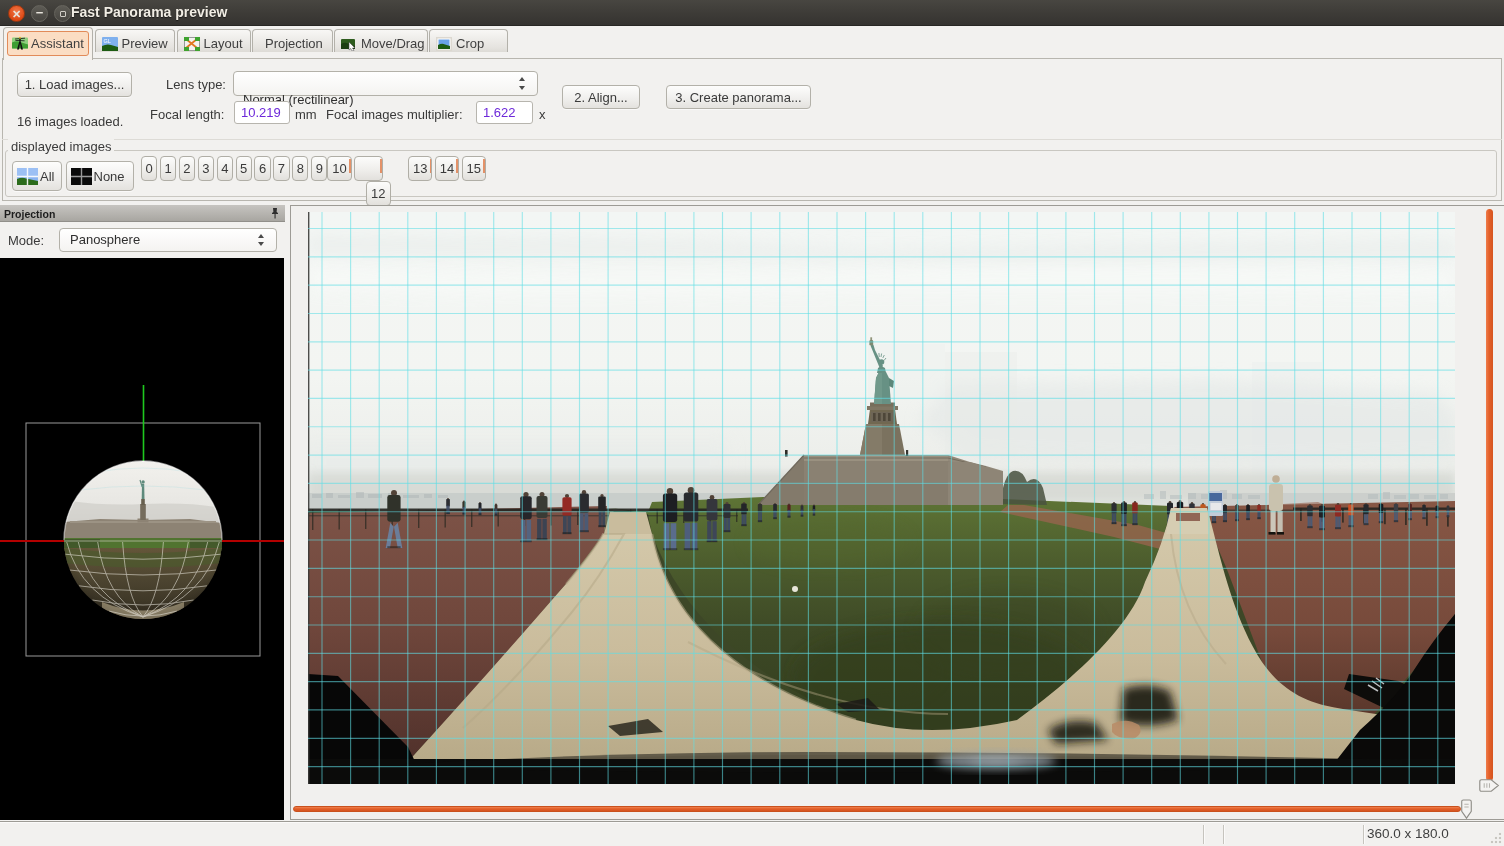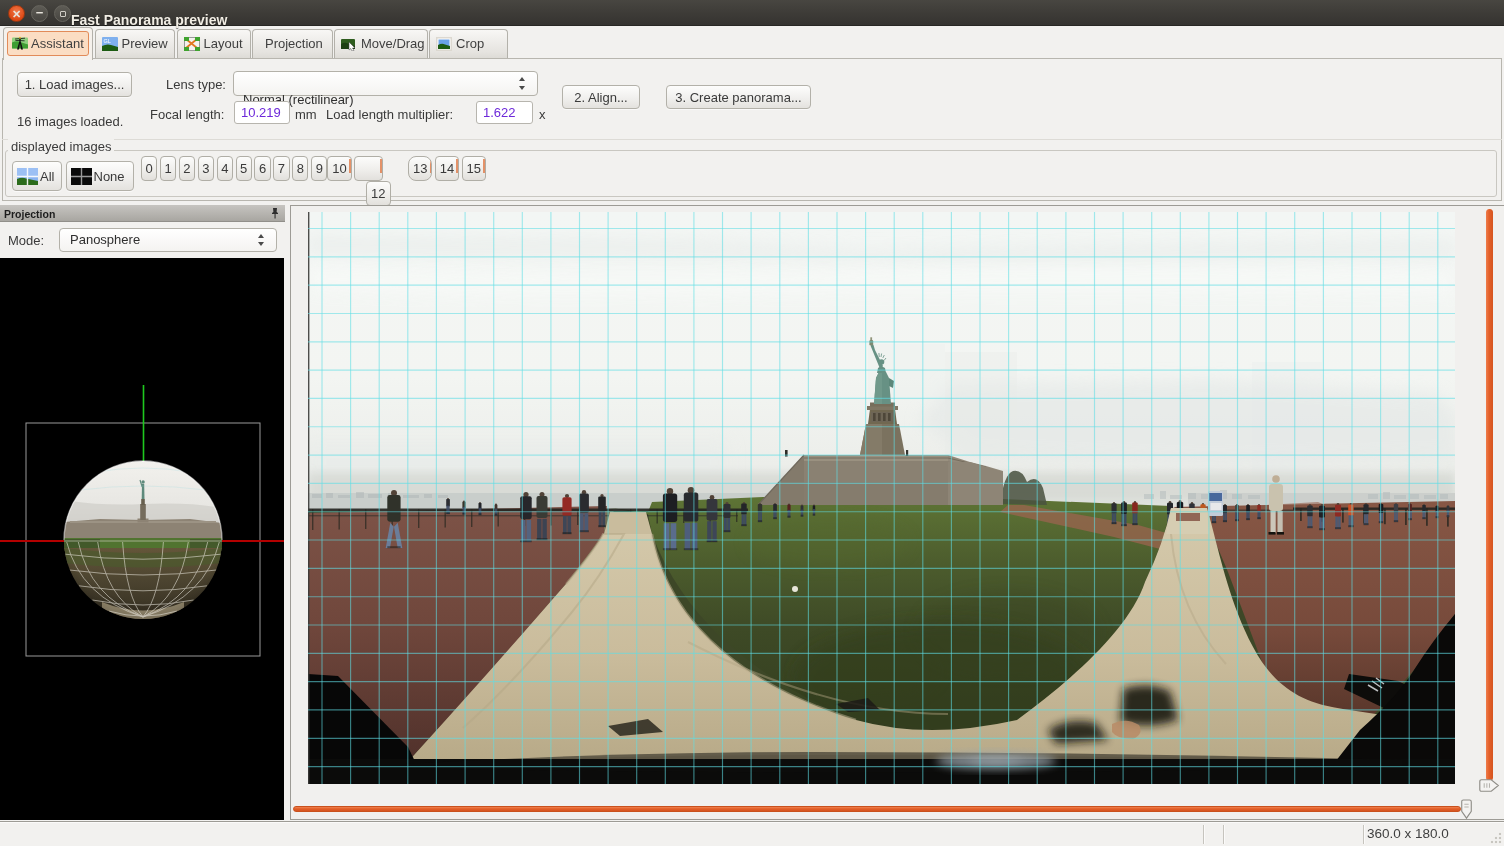--- a/index.html
+++ b/index.html
@@ -1,31 +1,31 @@
 <!DOCTYPE html>
 <html><head><meta charset="utf-8"><title>Fast Panorama preview</title>
 <style>
 * { margin:0; padding:0; box-sizing:border-box; }
 html,body { width:1504px; height:846px; overflow:hidden; }
 body { font-family:"Liberation Sans", sans-serif; background:#f2f1ef; position:relative; font-size:13px; color:#3c3c3c; }
 
 
 #titlebar { position:absolute; left:0; top:0; width:1504px; height:26px;
   background:linear-gradient(#484641,#3d3b37 55%,#353330); border-bottom:1px solid #282724; }
-#titlebar .tt { position:absolute; left:71px; top:4px; font-weight:bold; font-size:14px; color:#f1ede4; text-shadow:0 1px 1px rgba(0,0,0,0.55);margin-top:8px; }
+#titlebar .tt { position:absolute; left:71px; top:4px; font-weight:bold; font-size:14px; color:#f1ede4; text-shadow:0 1px 1px rgba(0,0,0,0.55); }
 .wbtn { position:absolute; top:5px; width:17px; height:17px; border-radius:50%; }
 #bclose { left:8px;  background:radial-gradient(circle at 50% 35%, #f07748, #dd4814 70%); border:1px solid #9c3911; }
 #bmin, #bmax { background:linear-gradient(#5d5b55,#474540); border:1px solid #67655e; }
 #bmin { left:31px; } #bmax { left:54px; }
 .wbtn span { position:absolute; left:0; top:0; width:100%; height:100%; color:#e8e4dd; font-size:11px; line-height:15px; text-align:center; font-weight:bold; }
 #bmax i { position:absolute; left:4.5px; top:4.5px; width:6px; height:6px; border:1.5px solid #cfccc5; border-radius:1px; }
 
 
 #tabs { position:absolute; left:0; top:26px; width:1504px; height:32px; }
-.tab { position:absolute; top:3px; height:29px; background:linear-gradient(#f8f7f5,#e5e3df 80%,#dddbd6); border:1px solid #b3b1aa; border-bottom:none; border-radius:4px 4px 0 0; color:#3f3f3f; }
+.tab { position:absolute; top:3px; height:23px; background:linear-gradient(#f8f7f5,#e5e3df 80%,#dddbd6); border:1px solid #b3b1aa; border-bottom:none; border-radius:4px 4px 0 0; color:#3f3f3f; }
 .tab .lbl { position:absolute; top:6px; font-size:13px; white-space:nowrap; }
 #tab0 { left:3px; width:90px; top:1px; height:33px; background:#f5f1ec; z-index:3; border-color:#b3b1aa; }
 #tab0 .sel { position:absolute; left:3px; top:3px; right:3px; bottom:4px; background:#fbddc3; border:1.5px solid #e28b59; border-radius:3px; }
 .ticon { position:absolute; top:7px; width:16px; height:14px; }
 
 #page { position:absolute; left:2px; top:58px; width:1500px; height:143px; border:1px solid #b8b6af; background:#f2f1ef; }
 .btn { position:absolute; background:linear-gradient(#fdfdfc,#efeeec 60%,#e4e2de); border:1px solid #b3b1a9; border-radius:4px; text-align:center; color:#3a3a3a; box-shadow:0 1px 0 rgba(255,255,255,0.6); }
 .inp { position:absolute; background:#fff; border:1px solid #b7b5ae; border-radius:3px; color:#6d28d9; padding-left:6px; }
 .lab { position:absolute; color:#3a3a3a; white-space:nowrap; }
 .combo { position:absolute; background:linear-gradient(#ffffff,#f4f3f1); border:1px solid #b3b1a9; border-radius:4px; color:#2f2f2f; }
@@ -144,21 +144,21 @@
 <div class="combo" style="left:233px; top:71px; width:305px; height:25px;">
     <span style="position:absolute;left:9px;top:20px;">Normal (rectilinear)</span>
     <span class="spin"></span>
   </div>
 <div class="btn" style="left:562px; top:85px; width:78px; height:24px; line-height:23px;">2. Align...</div>
 <div class="btn" style="left:666px; top:85px; width:145px; height:24px; line-height:23px;">3. Create panorama...</div>
 <div class="lab" style="left:17px; top:114px;">16 images loaded.</div>
 <div class="lab" style="left:150px; top:107px;">Focal length:</div>
 <div class="inp" style="left:234px; top:101px; width:56px; height:23px; line-height:21px;">10.219</div>
 <div class="lab" style="left:295px; top:107px;">mm</div>
-<div class="lab" style="left:326px; top:107px;">Load length multiplier:</div>
+<div class="lab" style="left:326px; top:107px;">Focal images multiplier:</div>
 <div class="inp" style="left:476px; top:101px; width:57px; height:23px; line-height:21px;">1.622</div>
 <div class="lab" style="left:539px; top:107px;">x</div>
 
 <div id="grp"></div>
 <div id="grplbl">displayed images</div>
 <div class="btn" style="left:12px; top:161px; width:50px; height:30px;">
     <svg style="position:absolute;left:4px;top:6px;" width="21" height="17" viewBox="0 0 21 17">
       <rect width="21" height="17" fill="#8ab4f0"></rect>
       <rect width="21" height="8" fill="#9cc0f4"></rect>
       <path d="M0,11 Q5,9 9,10.5 L21,13 L21,17 L0,17 Z" fill="#2c6c1c"></path>
@@ -179,21 +179,21 @@
 <div class="nbtn" style="left:197.7px;width:16.3px;">3</div>
 <div class="nbtn" style="left:216.6px;width:16.3px;">4</div>
 <div class="nbtn" style="left:235.5px;width:16.3px;">5</div>
 <div class="nbtn" style="left:254.4px;width:16.3px;">6</div>
 <div class="nbtn" style="left:273.3px;width:16.3px;">7</div>
 <div class="nbtn" style="left:292.2px;width:16.3px;">8</div>
 <div class="nbtn" style="left:311.1px;width:16.3px;">9</div>
 <div class="nbtn" style="left:327.3px;width:24.5px;">10<i class="tick"></i></div>
 <div class="nbtn" style="left:354.2px;width:24.5px;padding-left:27px;">11<i class="tick"></i></div>
 <div class="nbtn" style="left:366px;width:24.5px;margin-top:25px;">12</div>
-<div class="nbtn" style="left:407.9px;width:24.5px;border-radius:8px;">13<i class="tick"></i></div>
+<div class="nbtn" style="left:407.9px;width:24.5px;">13<i class="tick"></i></div>
 <div class="nbtn" style="left:434.7px;width:24.5px;">14<i class="tick"></i></div>
 <div class="nbtn" style="left:461.6px;width:24.5px;">15<i class="tick"></i></div>
 
 <div id="pleft">
   <div id="phead">
       <b>Projection</b>
       <svg id="pin" viewBox="0 0 12 13">
         <path d="M4,1 L8,1 L7.6,5 L9,6 L9,7 L3,7 L3,6 L4.4,5 Z" fill="#2e2e2e"></path>
         <rect x="5.5" y="7" width="1.1" height="4.5" fill="#2e2e2e"></rect>
       </svg>

